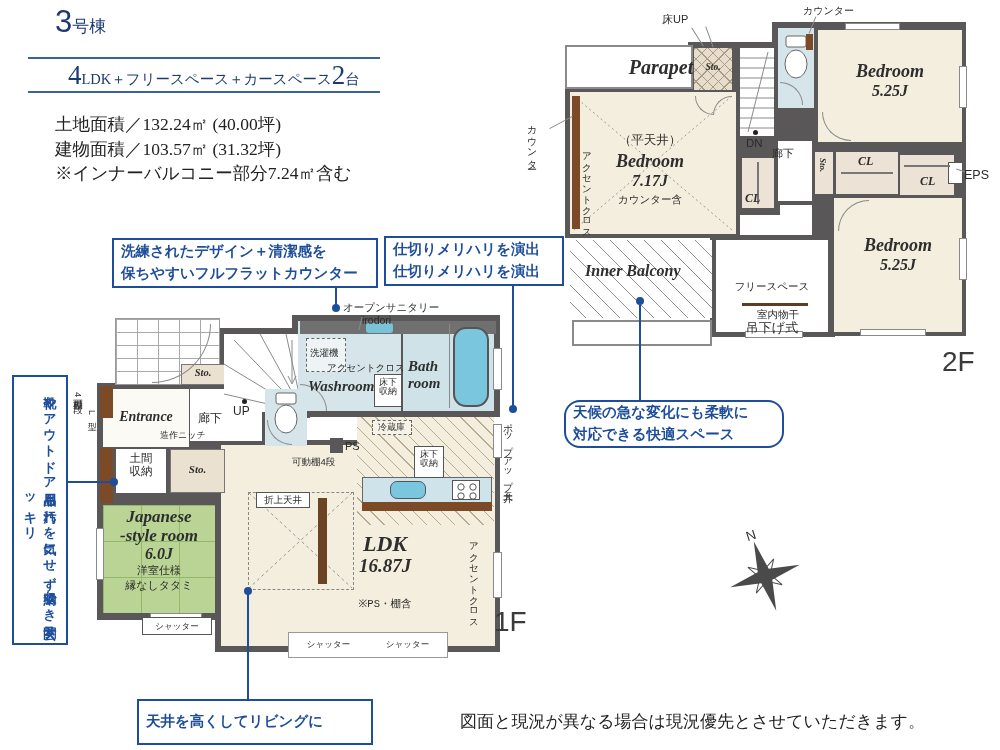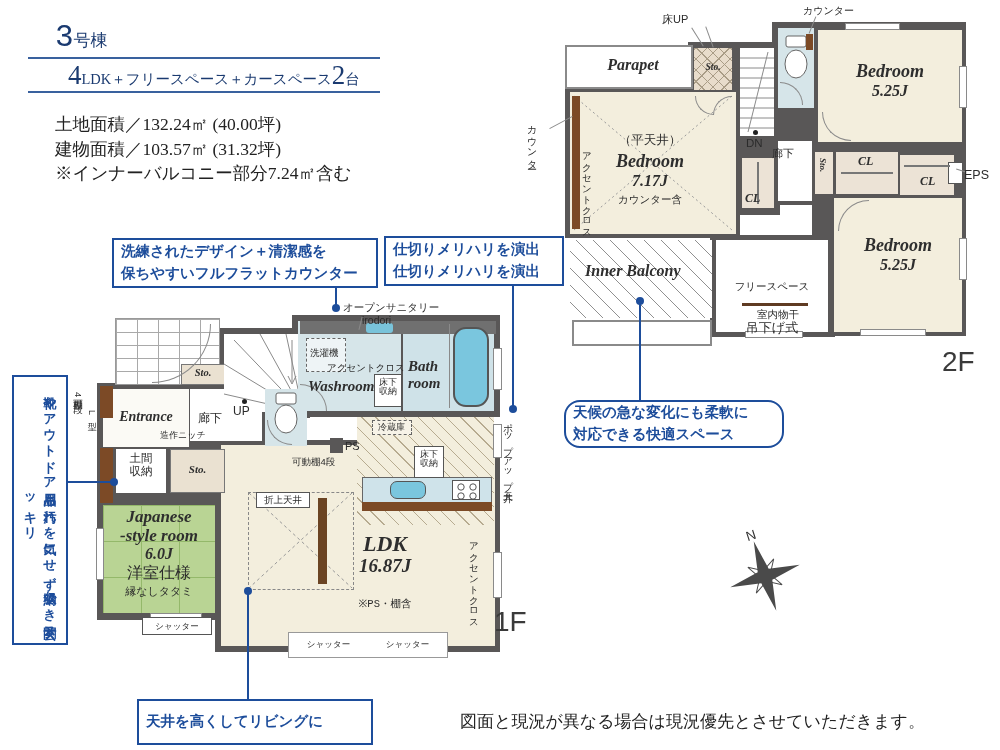--- a/index.html
+++ b/index.html
@@ -32,21 +32,21 @@
   .tatami{background-image:linear-gradient(#94b86a 1px,transparent 1px),linear-gradient(90deg,#94b86a 1px,transparent 1px);
           background-size:38px 36px;}
   .grid{background-image:linear-gradient(#a9a9a9 1px,transparent 1px),linear-gradient(90deg,#a9a9a9 1px,transparent 1px);
         background-size:21px 13px;}
 </style>
 </head>
 <body>
 
 <div id="canvas">
 
-  <div class="abs navy" style="left:55px;top:20px;font-family:Liberation Mono, monospace;">
+  <div class="abs navy" style="left:55px;top:4px;font-family:Liberation Sans, sans-serif;">
     <span style="font-size:31px;">3</span><span style="font-size:17px;">号棟</span>
   </div>
   <div class="hline" style="left:28px;top:57px;width:352px;"></div>
   <div class="abs navy" style="left:68px;top:60px;font-family:'Liberation Serif',serif;">
     <span style="font-size:27px;">4</span><span style="font-size:14.5px;">LDK＋フリースペース＋カースペース</span><span style="font-size:27px;">2</span><span style="font-size:14.5px;">台</span>
   </div>
   <div class="hline" style="left:28px;top:91px;width:352px;"></div>
   <div class="abs" style="left:55px;top:112px;font-family:'Liberation Serif',serif;font-size:17.5px;color:#222;line-height:1.4;">
     <div>土地面積／132.24㎡ (40.00坪)</div>
     <div>建物面積／103.57㎡ (31.32坪)</div>
@@ -135,21 +135,21 @@
   <div class="floor" style="left:100px;top:386px;width:13px;height:32px;background:#7c4a26;z-index:6;"></div>
   <div class="floor" style="left:100px;top:448px;width:13px;height:55px;background:#7c4a26;z-index:6;"></div>
   <div class="lbl vtext" style="left:72px;top:392px;font-size:9.5px;z-index:9;">可動棚4段</div>
   <div class="lbl vtext" style="left:87px;top:410px;font-size:9px;z-index:9;">L型</div>
 
   <div class="floor tatami" style="left:103px;top:505px;width:112px;height:108px;background-color:#b9d494;z-index:5;"></div>
   <div class="abs ctr" style="left:103px;top:508px;width:112px;z-index:9;">
     <div class="rm" style="position:static;font-size:17px;">Japanese</div>
     <div class="rm" style="position:static;font-size:17px;">-style room</div>
     <div class="rm" style="position:static;font-size:16px;">6.0J</div>
-    <div style="font-size:16px;color:#2b2b2b;">洋室仕様</div>
+    <div style="font-size:11px;color:#2b2b2b;">洋室仕様</div>
     <div style="font-size:11px;color:#2b2b2b;">縁なしタタミ</div>
   </div>
   <div class="win" style="left:96px;top:528px;width:8px;height:52px;"></div>
   <div class="boxlbl" style="left:142px;top:617px;width:68px;height:16px;font-size:8.5px;line-height:16px;">シャッター</div>
 
   <div class="floor" style="left:298px;top:321px;width:103px;height:90px;background:#d6e5e9;z-index:5;"></div>
   <div class="floor" style="left:300px;top:321px;width:196px;height:13px;background:#707070;z-index:6;"></div>
   <div class="floor" style="left:366px;top:323px;width:27px;height:10px;background:#79c3da;border-radius:3px;z-index:7;"></div>
   <div class="floor" style="left:306px;top:338px;width:40px;height:34px;background:#eef4f6;border:1px dashed #666;z-index:6;"></div>
   <div class="lbl" style="left:310px;top:348px;font-size:9.5px;z-index:9;">洗濯機</div>
@@ -226,21 +226,21 @@
 
   <div class="wall" style="left:688px;top:42px;width:90px;height:96px;"></div>
   <div class="wall" style="left:772px;top:22px;width:194px;height:124px;"></div>
   <div class="wall" style="left:565px;top:88px;width:175px;height:150px;"></div>
   <div class="wall" style="left:735px;top:137px;width:95px;height:68px;"></div>
   <div class="wall" style="left:735px;top:150px;width:45px;height:65px;"></div>
   <div class="wall" style="left:812px;top:140px;width:154px;height:196px;"></div>
   <div class="wall" style="left:710px;top:235px;width:125px;height:102px;"></div>
 
   <div class="floor" style="left:565px;top:45px;width:128px;height:44px;background:#fff;border:2px solid #8a8a8a;z-index:5;"></div>
-  <div class="rm ctr" style="left:565px;top:56px;width:136px;font-size:16px;z-index:9;">Parapet</div>
+  <div class="rm ctr" style="left:565px;top:56px;width:136px;font-size:20px;z-index:9;padding-left:28px;">Parapet</div>
   <div class="lbl" style="left:662px;top:13px;font-size:11px;z-index:9;">床UP</div>
   <div class="thin" style="left:697px;top:26px;width:1px;height:22px;transform:rotate(-32deg);z-index:8;"></div>
   <div class="thin" style="left:709px;top:26px;width:1px;height:22px;transform:rotate(-20deg);z-index:8;"></div>
 
   <div class="floor cross" style="left:694px;top:48px;width:38px;height:42px;background-color:#e8dccb;z-index:5;"></div>
   <div class="rm ctr" style="left:694px;top:62px;width:38px;font-size:9.5px;z-index:9;">Sto.</div>
   <div class="floor" style="left:694px;top:94px;width:38px;height:40px;background:#fff;z-index:5;"></div>
   <div class="arc" style="left:695px;top:96px;width:18px;height:18px;transform:rotate(180deg);"></div>
   <div class="arc" style="left:713px;top:96px;width:18px;height:18px;transform:rotate(270deg);"></div>
 

